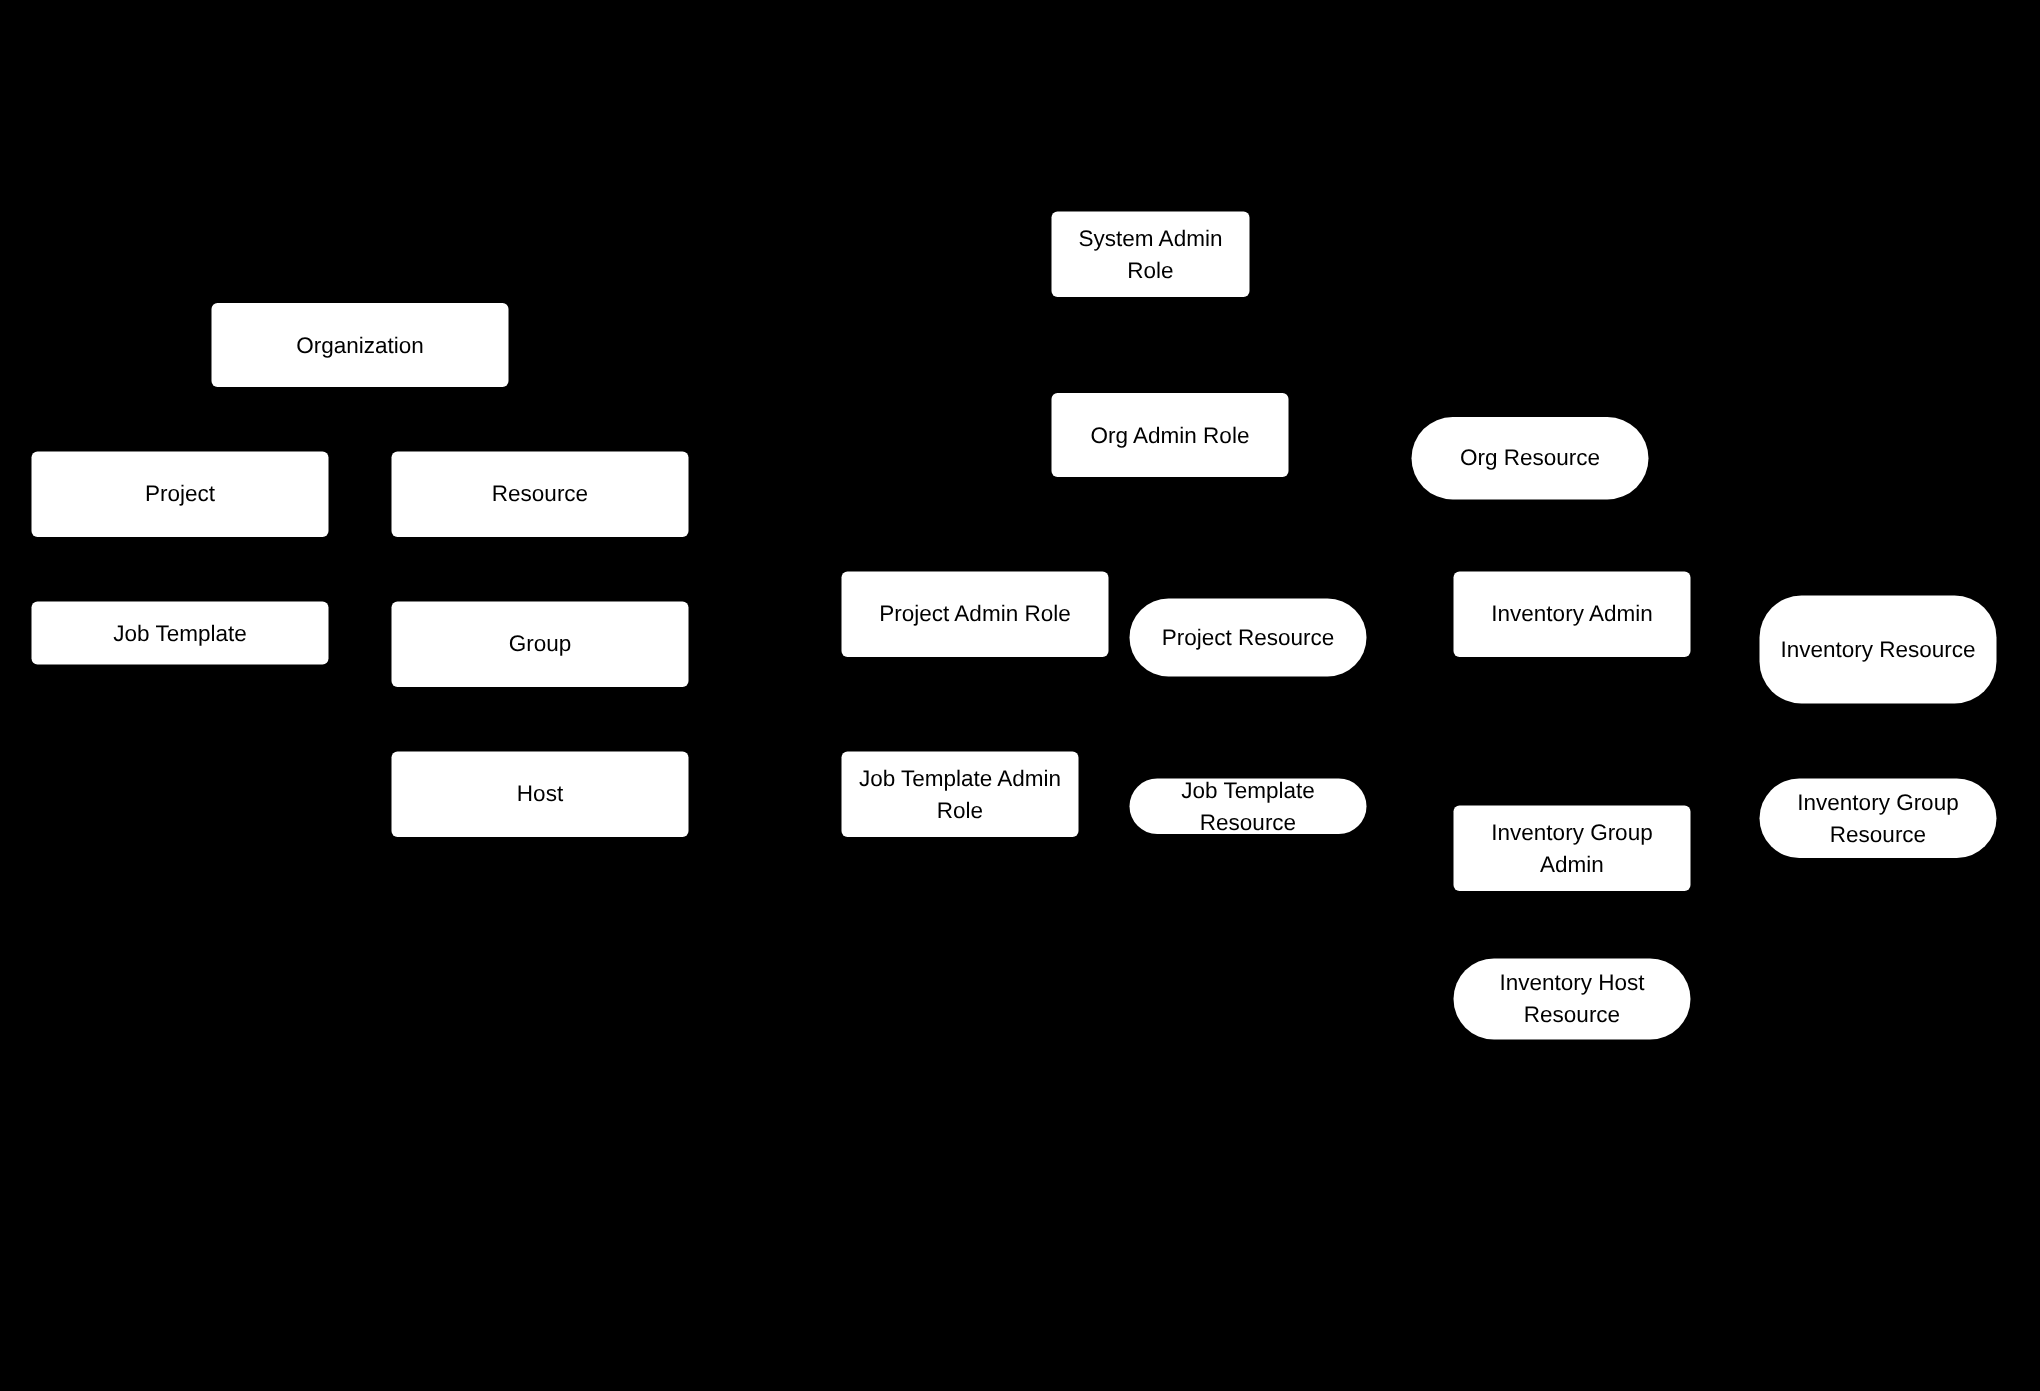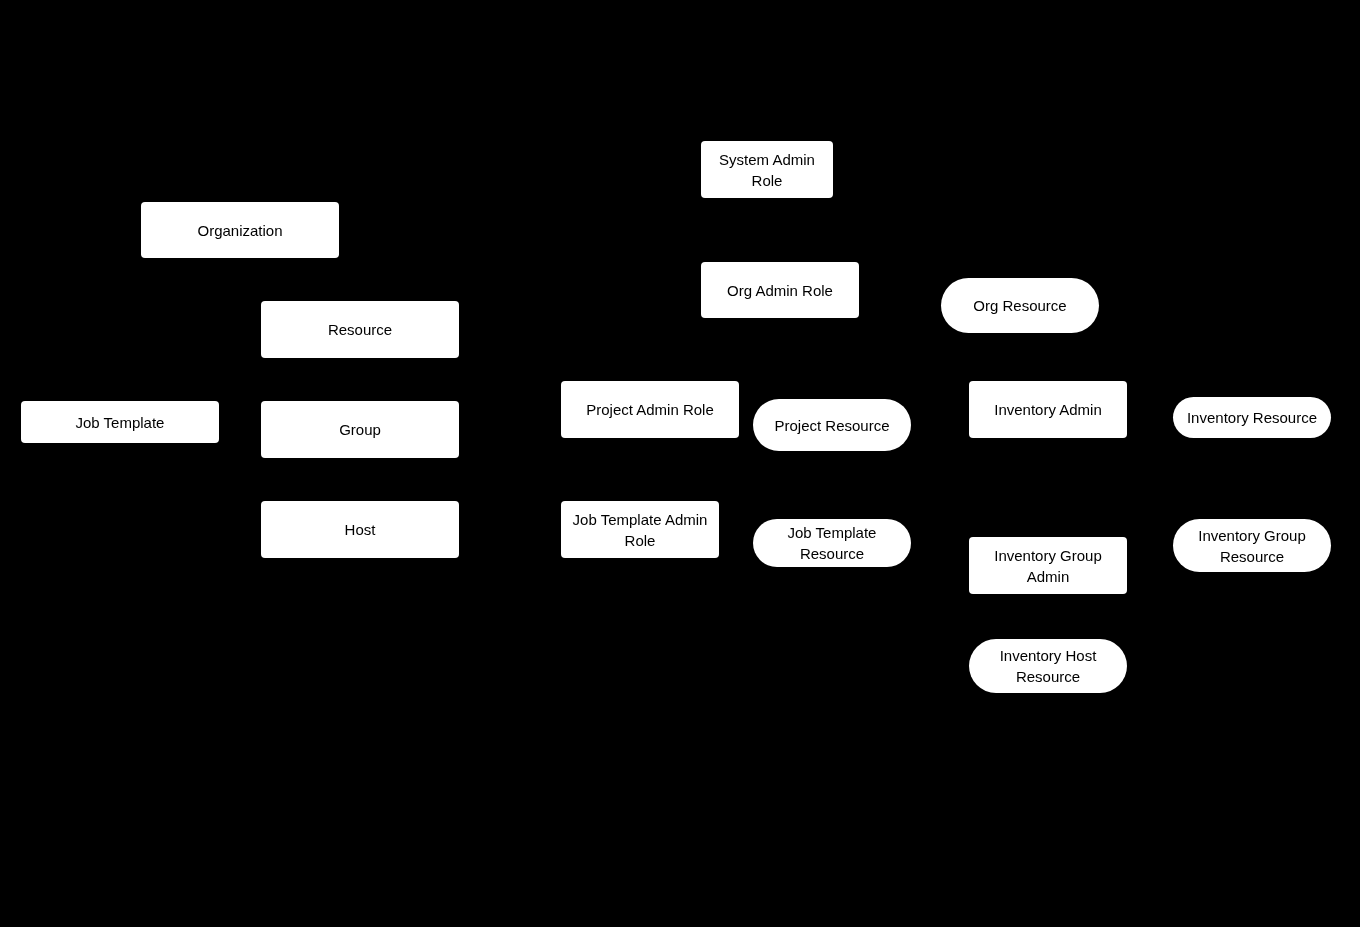--- a/index.html
+++ b/index.html
@@ -29,20 +29,21 @@
   .rect { border-radius: 4px; }
   .pill { border-radius: 28px; margin-top: 16px; }
 </style>
 </head>
 <body>
 
 <div class="canvas">
 
   <div class="node rect" style="left:141px; top:202px; width:198px; height:56px;">Organization</div>
 
+  <div class="node rect" style="left:21px; top:301px; width:198px; height:57px;">Project</div>
 
   <div class="node rect" style="left:261px; top:301px; width:198px; height:57px;">Resource</div>
 
   <div class="node rect" style="left:21px; top:401px; width:198px; height:42px;">Job Template</div>
 
   <div class="node rect" style="left:261px; top:401px; width:198px; height:57px;">Group</div>
 
   <div class="node rect" style="left:261px; top:501px; width:198px; height:57px;">Host</div>
 
   <div class="node rect" style="left:701px; top:141px; width:132px; height:57px;">System Admin Role</div>
@@ -50,25 +51,25 @@
   <div class="node rect" style="left:701px; top:262px; width:158px; height:56px;">Org Admin Role</div>
 
   <div class="node pill" style="left:941px; top:262px; width:158px; height:55px;">Org Resource</div>
 
   <div class="node rect" style="left:561px; top:381px; width:178px; height:57px;">Project Admin Role</div>
 
   <div class="node pill" style="left:753px; top:383px; width:158px; height:52px;">Project Resource</div>
 
   <div class="node rect" style="left:969px; top:381px; width:158px; height:57px;">Inventory Admin</div>
 
-  <div class="node pill" style="left:1173px; top:381px; width:158px; height:41px;">Inventory Resource</div>
+  <div class="node pill" style="left:1173px; top:381px; width:158px; height:72px;">Inventory Resource</div>
 
   <div class="node rect" style="left:561px; top:501px; width:158px; height:57px;">Job Template Admin Role</div>
 
-  <div class="node pill" style="left:753px; top:503px; width:158px; height:48px;">Job Template Resource</div>
+  <div class="node pill" style="left:753px; top:503px; width:158px; height:37px;">Job Template Resource</div>
 
   <div class="node rect" style="left:969px; top:501px; width:158px; height:57px;margin-top:36px;">Inventory Group Admin</div>
 
   <div class="node pill" style="left:1173px; top:503px; width:158px; height:53px;">Inventory Group Resource</div>
 
   <div class="node pill" style="left:969px; top:623px; width:158px; height:54px;">Inventory Host Resource</div>
 
 </div>
 
 </body></html>

